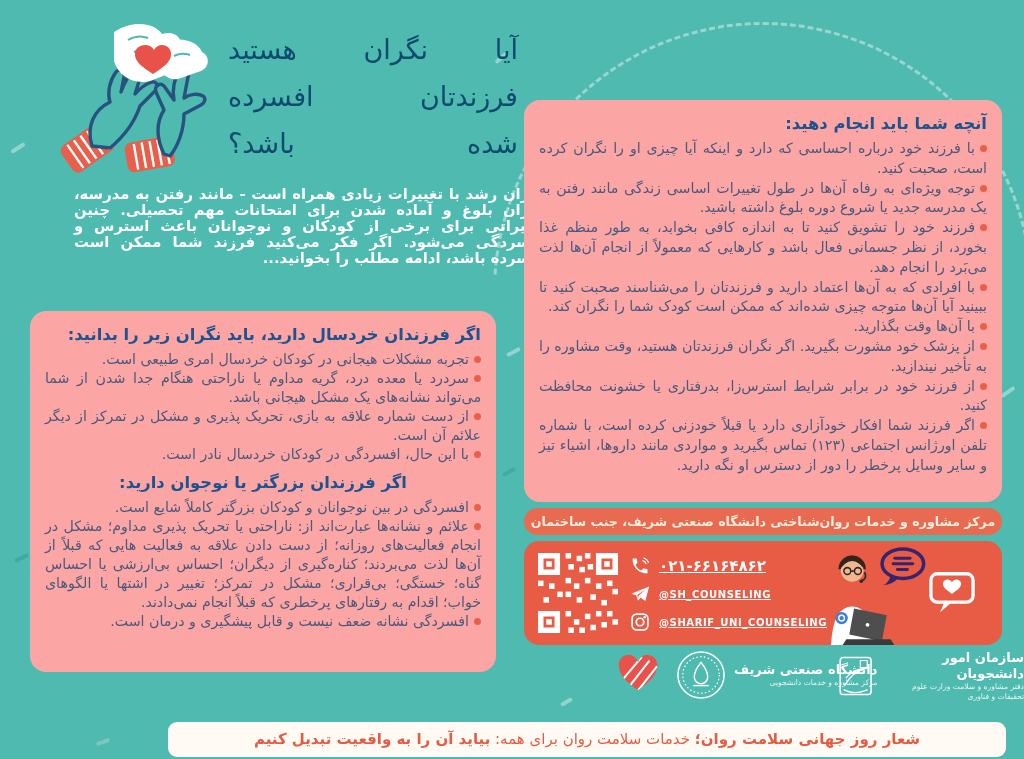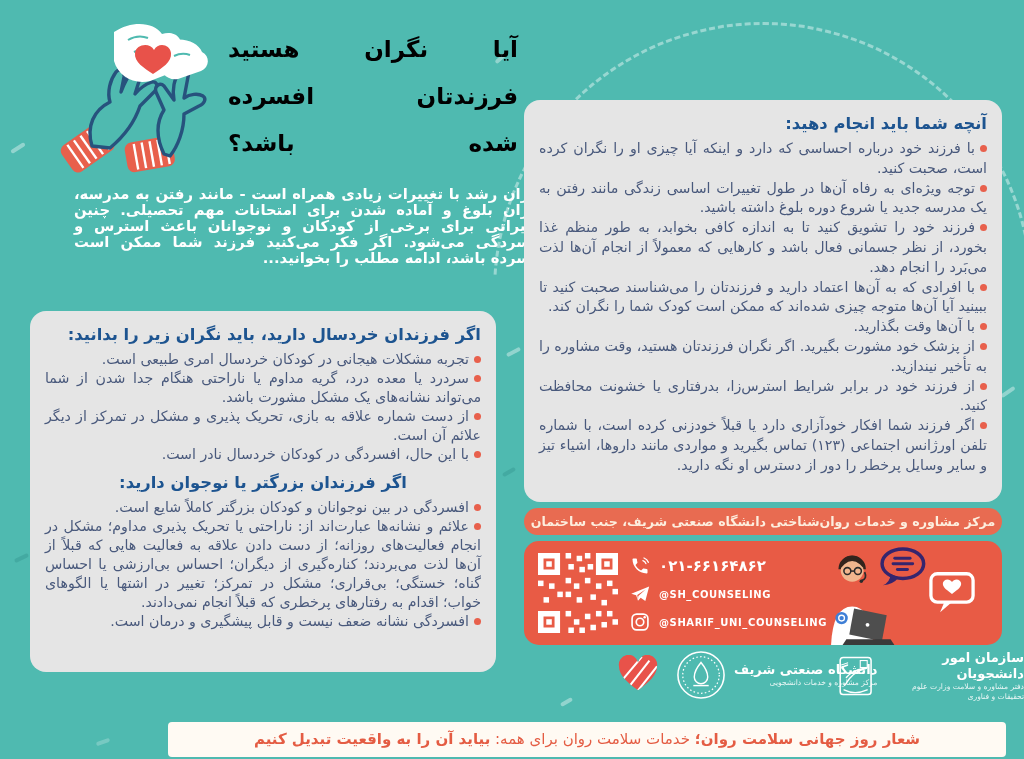--- a/index.html
+++ b/index.html
@@ -7,64 +7,64 @@
     position:relative;width:1024px;height:759px;overflow:hidden;
     background:#4fbab0;font-family:"DejaVu Sans",sans-serif;direction:rtl;
   }
   
   .arc-clip{position:absolute;left:0;top:0;width:1024px;height:275px;overflow:hidden;pointer-events:none;}
   .arc{position:absolute;left:493px;top:22px;width:534px;height:534px;border:3px dashed rgba(255,255,255,.42);border-radius:50%;}
   .dash{position:absolute;height:4px;border-radius:2px;background:rgba(255,255,255,.38);}
   .dash.dk{background:rgba(0,80,80,.14);}
 
   
-  .title{position:absolute;left:228px;top:26px;width:290px;color:#000000;font-weight:bold;font-size:23px;line-height:47px;}
+  .title{position:absolute;left:228px;top:26px;width:290px;color:#0c4a6e;font-weight:normal;font-size:27px;line-height:47px;}
   .title .tline{text-align:justify;text-align-last:justify;}
 
   
   .intro{position:absolute;left:30px;top:186px;width:472px;color:#ffffff;font-weight:bold;
          font-size:14.8px;line-height:16px;text-align:justify;text-align-last:right;margin-left:44px;}
 
   
-  .box{position:absolute;background:#e5e5e5;border-radius:16px;box-sizing:border-box;padding:11px 15px;overflow:hidden;}
+  .box{position:absolute;background:#fca5a5;border-radius:16px;box-sizing:border-box;padding:11px 15px;overflow:hidden;}
   .left-box{left:30px;top:311px;width:466px;height:361px;}
   .right-box{left:524px;top:100px;width:478px;height:402px;}
   .box-heading{color:#1d5490;font-weight:bold;font-size:16.4px;line-height:25px;margin-bottom:3px;}
   .box-heading.mt{margin-top:7px;text-align:center;}
   .item{color:#49597c;font-size:14.2px;line-height:18.9px;text-align:justify;text-align-last:right;}
   .right-box .item{line-height:19.8px;}
   .dot{display:inline-block;width:7px;height:7px;border-radius:50%;background:#e8604c;margin-left:5px;position:relative;top:-1px;}
 
   
   .addr{position:absolute;left:524px;top:508px;width:478px;height:27px;background:#e86b51;border-radius:14px;
         color:#fdeede;font-weight:bold;font-size:12.6px;line-height:27px;text-align:center;}
 
   
   .contact{position:absolute;left:524px;top:541px;width:478px;height:104px;background:#e85b45;border-radius:15px;direction:ltr;}
   .qr{position:absolute;left:14px;top:12px;width:80px;height:80px;}
   .rows{position:absolute;left:106px;top:11px;color:#fff;}
   .crow{display:flex;align-items:center;gap:9px;height:28px;}
-  .crow .ictxt{font-weight:bold;}
+  .crow .ictxt{font-weight:bold;text-decoration:underline;}
   .phone-num{font-size:15px;letter-spacing:1px;}
   .handle{font-size:10px;letter-spacing:.6px;font-family:"DejaVu Sans",sans-serif;}
   .person{position:absolute;left:292px;top:8px;width:80px;height:96px;}
   .bubble{position:absolute;left:352px;top:4px;width:52px;height:46px;}
   .chatheart{position:absolute;left:404px;top:30px;width:48px;height:44px;}
 
   
   .heart-logo{position:absolute;left:617px;top:655px;width:42px;height:38px;}
   .logo-group{position:absolute;display:flex;direction:ltr;align-items:center;gap:8px;color:#fff;}
   .lg-sharif{left:676px;top:650px;}
   .lg-org{left:834px;top:648px;}
   .lg-text{direction:rtl;text-align:right;}
   .lg-title{font-weight:bold;font-size:13px;line-height:16px;}
   .lg-sub{font-size:7.6px;line-height:10px;color:rgba(255,255,255,.88);}
 
   
-  .slogan{position:absolute;left:168px;top:722px;width:838px;height:35px;background:#fffaf3;border-radius:4px;
+  .slogan{position:absolute;left:168px;top:722px;width:838px;height:35px;background:#fffaf3;border-radius:9px;
           text-align:center;line-height:35px;color:#e45c43;font-size:15px;}
   .slogan .b{font-weight:bold;}
 
   .illu-hands{position:absolute;left:50px;top:14px;width:190px;height:160px;}
 </style>
 </head>
 <body>
 
 <div id="poster">
 
@@ -121,21 +121,21 @@
     <div class="tline">آیا نگران هستید</div>
     <div class="tline">فرزندتان افسرده</div>
     <div class="tline">شده باشد؟</div>
   </div>
 
   <div class="intro">دوران رشد با تغییرات زیادی همراه است - مانند رفتن به مدرسه، دوران بلوغ و آماده شدن برای امتحانات مهم تحصیلی. چنین تغییراتی برای برخی از کودکان و نوجوانان باعث استرس و افسردگی می‌شود. اگر فکر می‌کنید فرزند شما ممکن است افسرده باشد، ادامه مطلب را بخوانید...</div>
 
   <div class="box left-box">
     <div class="box-heading">اگر فرزندان خردسال دارید، باید نگران زیر را بدانید:</div>
     <div class="item"><span class="dot"></span><span>تجربه مشکلات هیجانی در کودکان خردسال امری طبیعی است.</span></div>
-    <div class="item"><span class="dot"></span><span>سردرد یا معده درد، گریه مداوم یا ناراحتی هنگام جدا شدن از شما می‌تواند نشانه‌های یک مشکل مشورت باشد.</span></div>
+    <div class="item"><span class="dot"></span><span>سردرد یا معده درد، گریه مداوم یا ناراحتی هنگام جدا شدن از شما می‌تواند نشانه‌های یک مشکل هیجانی باشد.</span></div>
     <div class="item"><span class="dot"></span><span>از دست شماره علاقه به بازی، تحریک پذیری و مشکل در تمرکز از دیگر علائم آن است.</span></div>
     <div class="item"><span class="dot"></span><span>با این حال، افسردگی در کودکان خردسال نادر است.</span></div>
     <div class="box-heading mt">اگر فرزندان بزرگتر یا نوجوان دارید:</div>
     <div class="item"><span class="dot"></span><span>افسردگی در بین نوجوانان و کودکان بزرگتر کاملاً شایع است.</span></div>
     <div class="item"><span class="dot"></span><span>علائم و نشانه‌ها عبارت‌اند از: ناراحتی یا تحریک پذیری مداوم؛ مشکل در انجام فعالیت‌های روزانه؛ از دست دادن علاقه به فعالیت هایی که قبلاً از آن‌ها لذت می‌بردند؛ کناره‌گیری از دیگران؛ احساس بی‌ارزشی یا احساس گناه؛ خستگی؛ بی‌قراری؛ مشکل در تمرکز؛ تغییر در اشتها یا الگوهای خواب؛ اقدام به رفتارهای پرخطری که قبلاً انجام نمی‌دادند.</span></div>
     <div class="item"><span class="dot"></span><span>افسردگی نشانه ضعف نیست و قابل پیشگیری و درمان است.</span></div>
   </div>
 
   <div class="box right-box">
     <div class="box-heading">آنچه شما باید انجام دهید:</div>

